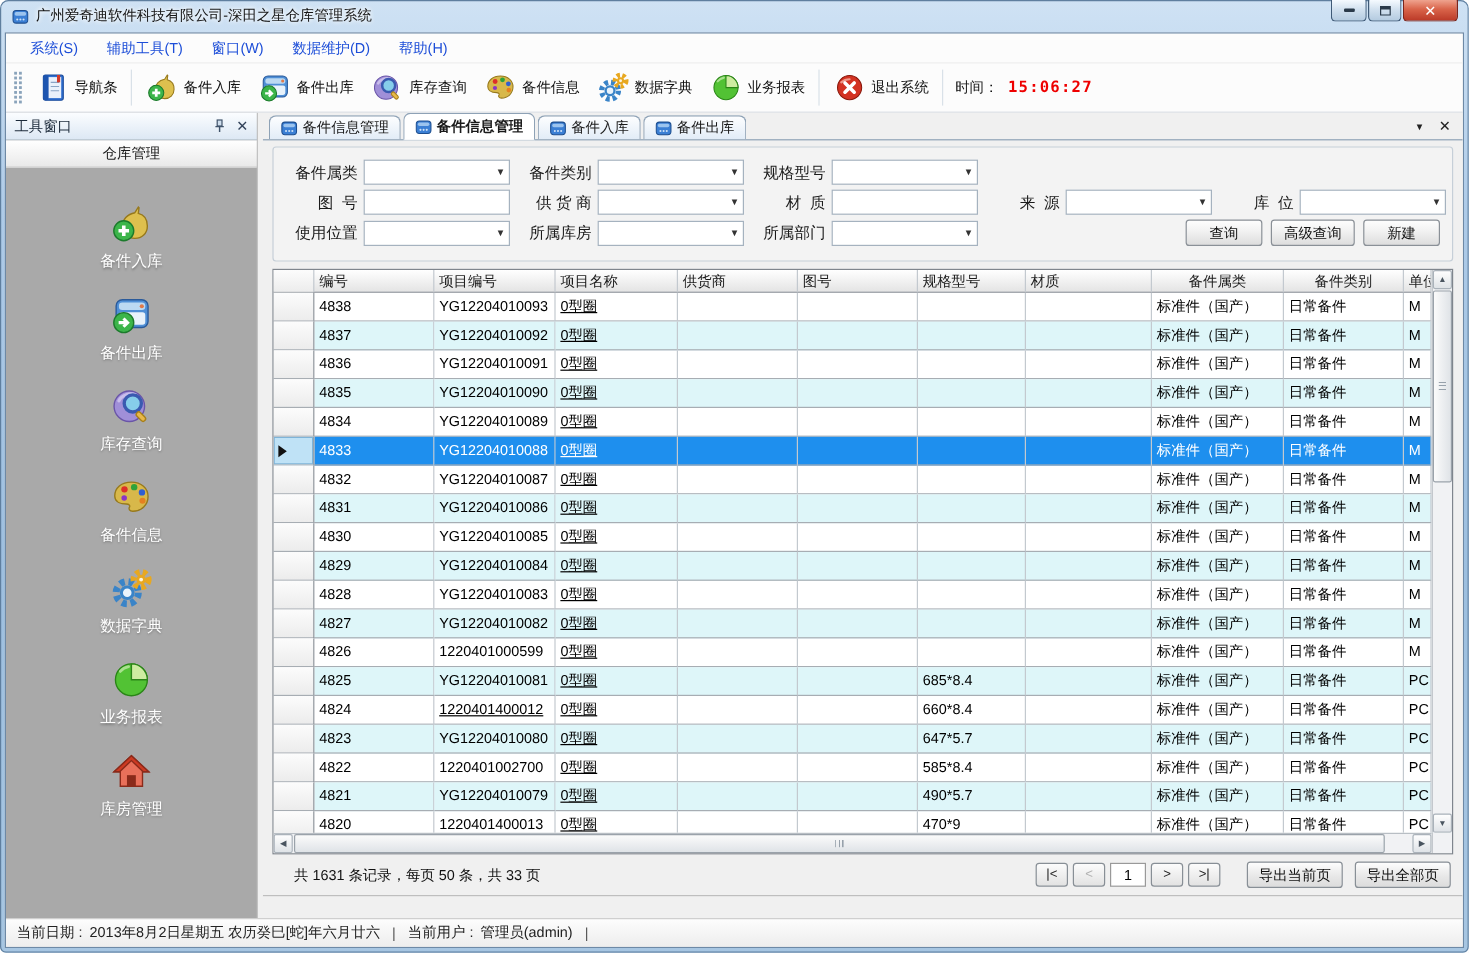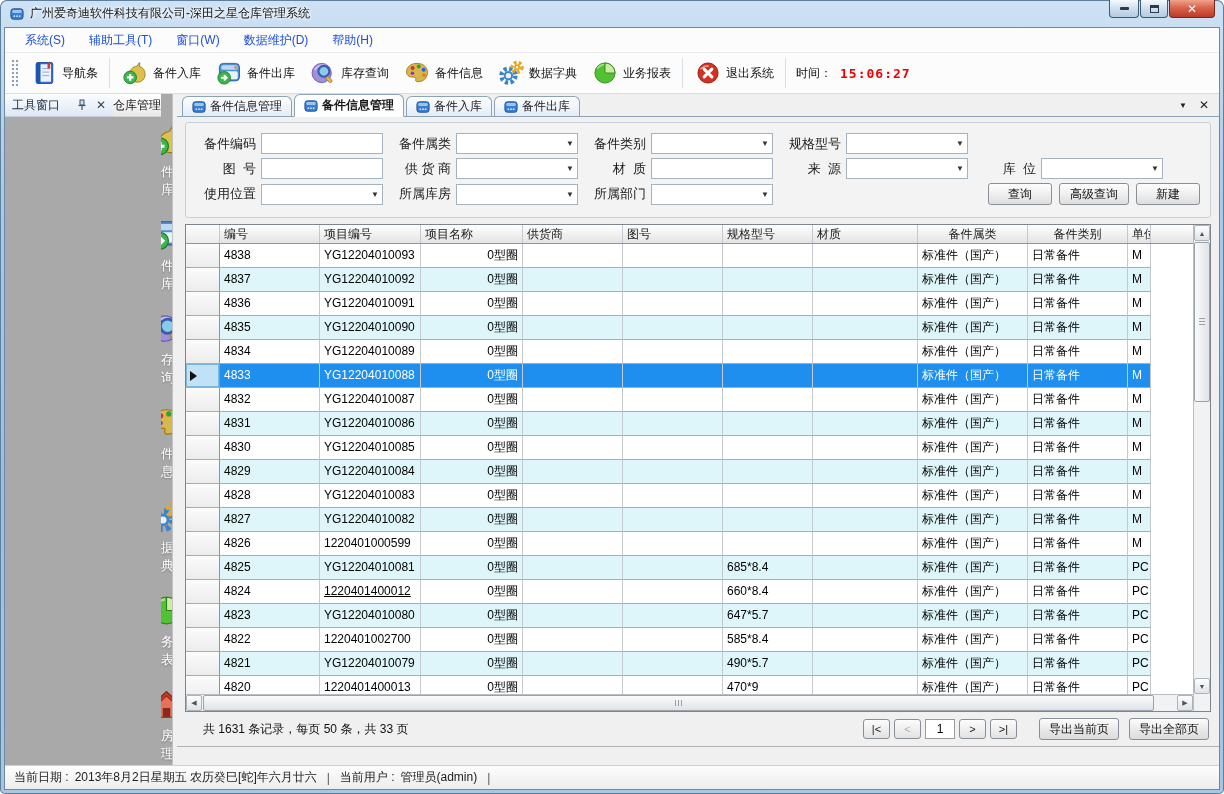--- a/index.html
+++ b/index.html
@@ -26,21 +26,21 @@
   .toolbar{height:41px;background:#fcfcfc;border-bottom:1px solid #d7dde3;display:flex;align-items:center;padding:0 4px;}
   .grip{width:8px;height:28px;margin:0 4px 0 2px;
     background:radial-gradient(circle,#8aa3bb 1.1px,transparent 1.6px);background-size:4px 4px;}
   .tb-btn{display:flex;align-items:center;gap:4px;padding:3px 7px;font-size:12px;color:#111;cursor:default;border-radius:3px;}
   .tb-sep{width:1px;height:30px;background:#d9e1e8;margin:0 4px;}
   .tb-icon{width:28px;height:28px;display:block;}
   .time-label{font-size:12px;color:#111;margin-left:6px;text-align:right;}
   .time-value{font-family:"DejaVu Sans Mono","Liberation Mono",monospace;font-size:13px;font-weight:bold;color:#ee0000;margin-left:8px;letter-spacing:1px;}
   
   .main{flex:1;display:flex;overflow:hidden;background:#f0f0f0;}
-  .sidebar{width:168px;display:flex;flex-direction:row;background:#a9a9a9;border-right:1px solid #c2c2c2;}
+  .sidebar{width:210px;display:flex;flex-direction:column;background:#a9a9a9;border-right:1px solid #c2c2c2;}
   .sb-caption{height:23px;background:linear-gradient(#fbfdff,#dde8f4);border-bottom:1px solid #c4d1de;
     display:flex;align-items:center;padding:0 7px;font-size:12px;color:#1c2a3a;gap:8px;}
   .sb-caption .spring{flex:1}
   .sb-x{font-size:12px;color:#33435a;font-weight:bold;line-height:1;cursor:default;}
   .sb-group{height:23px;background:linear-gradient(#ffffff,#e9e9e9);border-bottom:1px solid #d2d2d2;
     text-align:center;font-size:12px;line-height:23px;color:#1a1a1a;}
   .sb-body{flex:1;display:flex;flex-direction:column;align-items:center;padding-top:28px;overflow:hidden;}
   .sb-item{display:flex;flex-direction:column;align-items:center;gap:4px;margin-bottom:17px;cursor:pointer;}
   .sb-ico{width:37px;height:37px;display:block;}
   .sb-label{color:#ffffff;font-size:13px;text-shadow:0 1px 2px rgba(0,0,0,.3);}
@@ -76,21 +76,21 @@
   .grow.head{height:19px;background:linear-gradient(#ffffff,#e4e4e4);border-bottom:1px solid #8f959c;color:#1a1a1a;}
   .gc{flex:none;padding:0 4px;line-height:23px;border-right:1px solid #c3c9cf;overflow:hidden;white-space:nowrap;}
   .grow.head .gc{line-height:18px;border-right:1px solid #c3c9cf;}
   .gc.rowhead{background:linear-gradient(#fcfcfc,#ececec);border-right:1px solid #8f959c;padding:0;position:relative;}
   .grow:not(.head) .gc{border-bottom:1px solid #a7adb3;}
   .grow.alt .gc:not(.rowhead){background:#def6f9;}
   .grow.sel .gc:not(.rowhead){background:#1e8fee;color:#fff;}
   .grow.sel .gc.rowhead{background:#bfe2f6;box-shadow:inset 0 0 0 1px #7fb4d8;}
   .row-arrow{position:absolute;left:4px;top:50%;transform:translateY(-50%);width:0;height:0;
     border-left:7px solid #111;border-top:5px solid transparent;border-bottom:5px solid transparent;}
-  .gc.c-name{text-align:right;}
+  .gc.c-name{text-decoration:underline;}
   .grow.partial{flex:1;min-height:0;overflow:hidden;}
   .c-ctr{text-align:center;}
   
   .vscroll{width:17px;flex:none;display:flex;flex-direction:column;background:#f1f2f4;border-left:1px solid #b8bec4;}
   .hscroll{height:17px;flex:none;display:flex;background:#f1f2f4;border-top:1px solid #b8bec4;}
   .sbtn{flex:none;display:flex;align-items:center;justify-content:center;font-size:7px;color:#4a5560;
     background:linear-gradient(#fefefe,#dfe3e7);border:1px solid #aab2ba;border-radius:2px;}
   .vscroll .sbtn{height:16px;}
   .hscroll .sbtn{width:16px;}
   .vthumb{height:160px;margin:1px 0;background:linear-gradient(90deg,#fbfbfb,#dfe3e7);border:1px solid #9aa2aa;border-radius:2px;position:relative;}
@@ -405,24 +405,20 @@
             <div class="tab-tools">
               <span class="tt-arrow">▼</span>
               <span class="tt-x">✕</span>
             </div>
           </div>
 
         <div class="tabpage">
           <div class="search-panel" id="search-panel">
               <div class="form-row">
                 <div class="fgroup">
-                  <span class="flabel">备件编码</span>
-                  <div class="ffield"></div>
-                </div>
-                <div class="fgroup">
                   <span class="flabel">备件属类</span>
                   <div class="ffield fselect">
                     <span class="dd">▼</span>
                   </div>
                 </div>
                 <div class="fgroup">
                   <span class="flabel">备件类别</span>
                   <div class="ffield fselect">
                     <span class="dd">▼</span>
                   </div>

